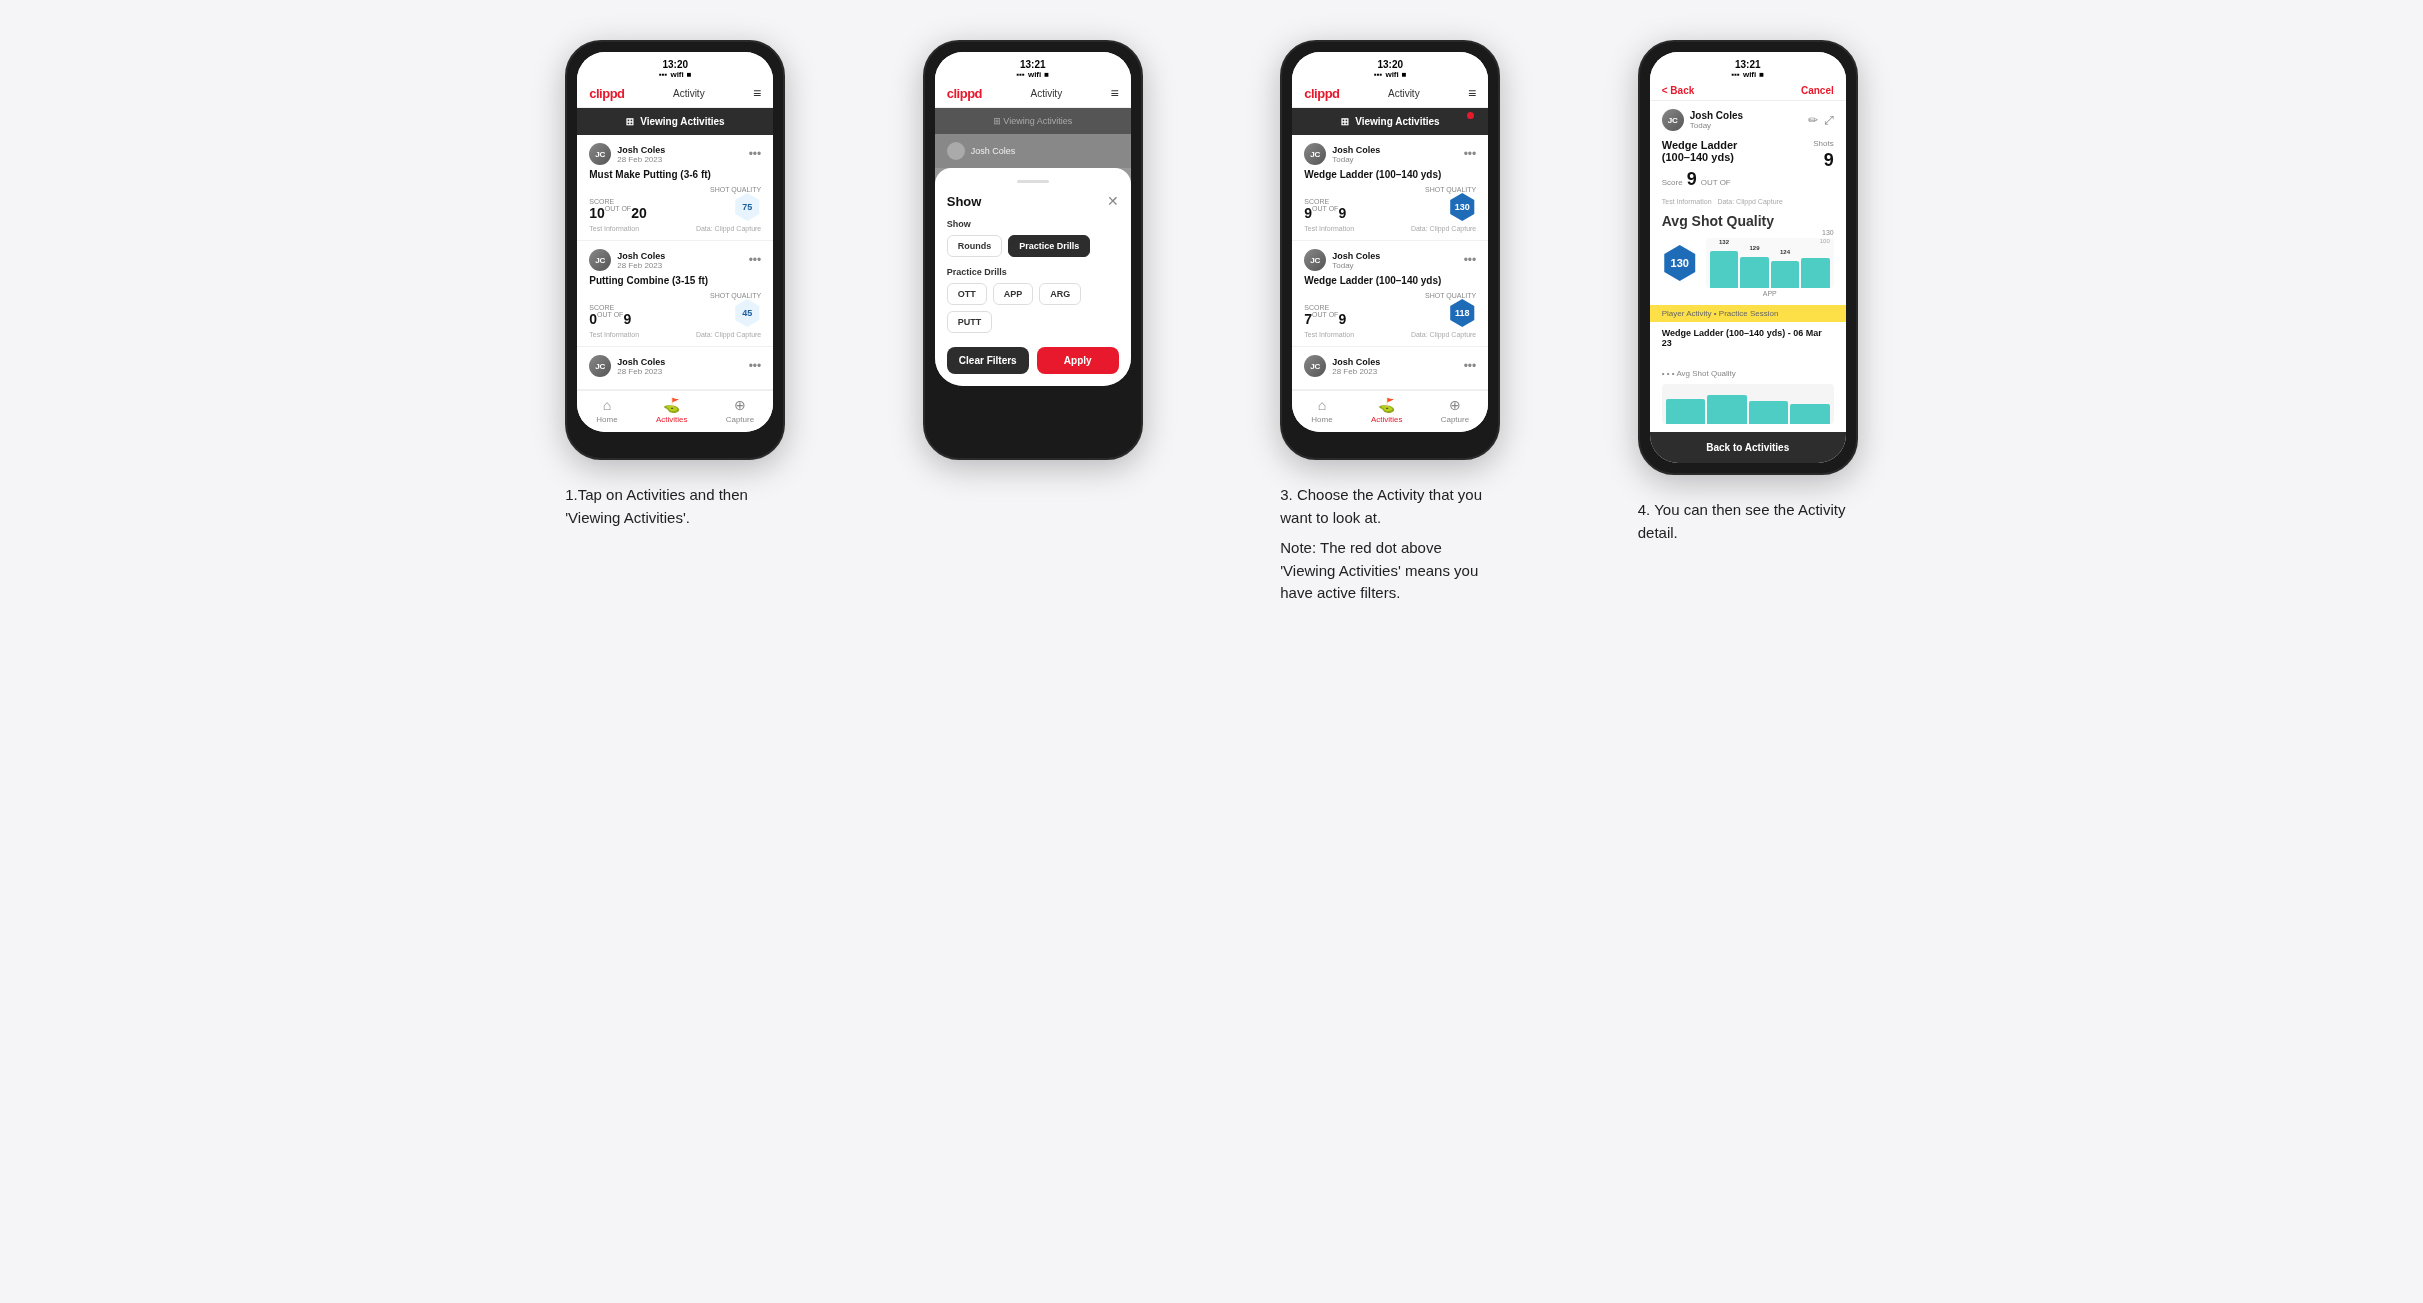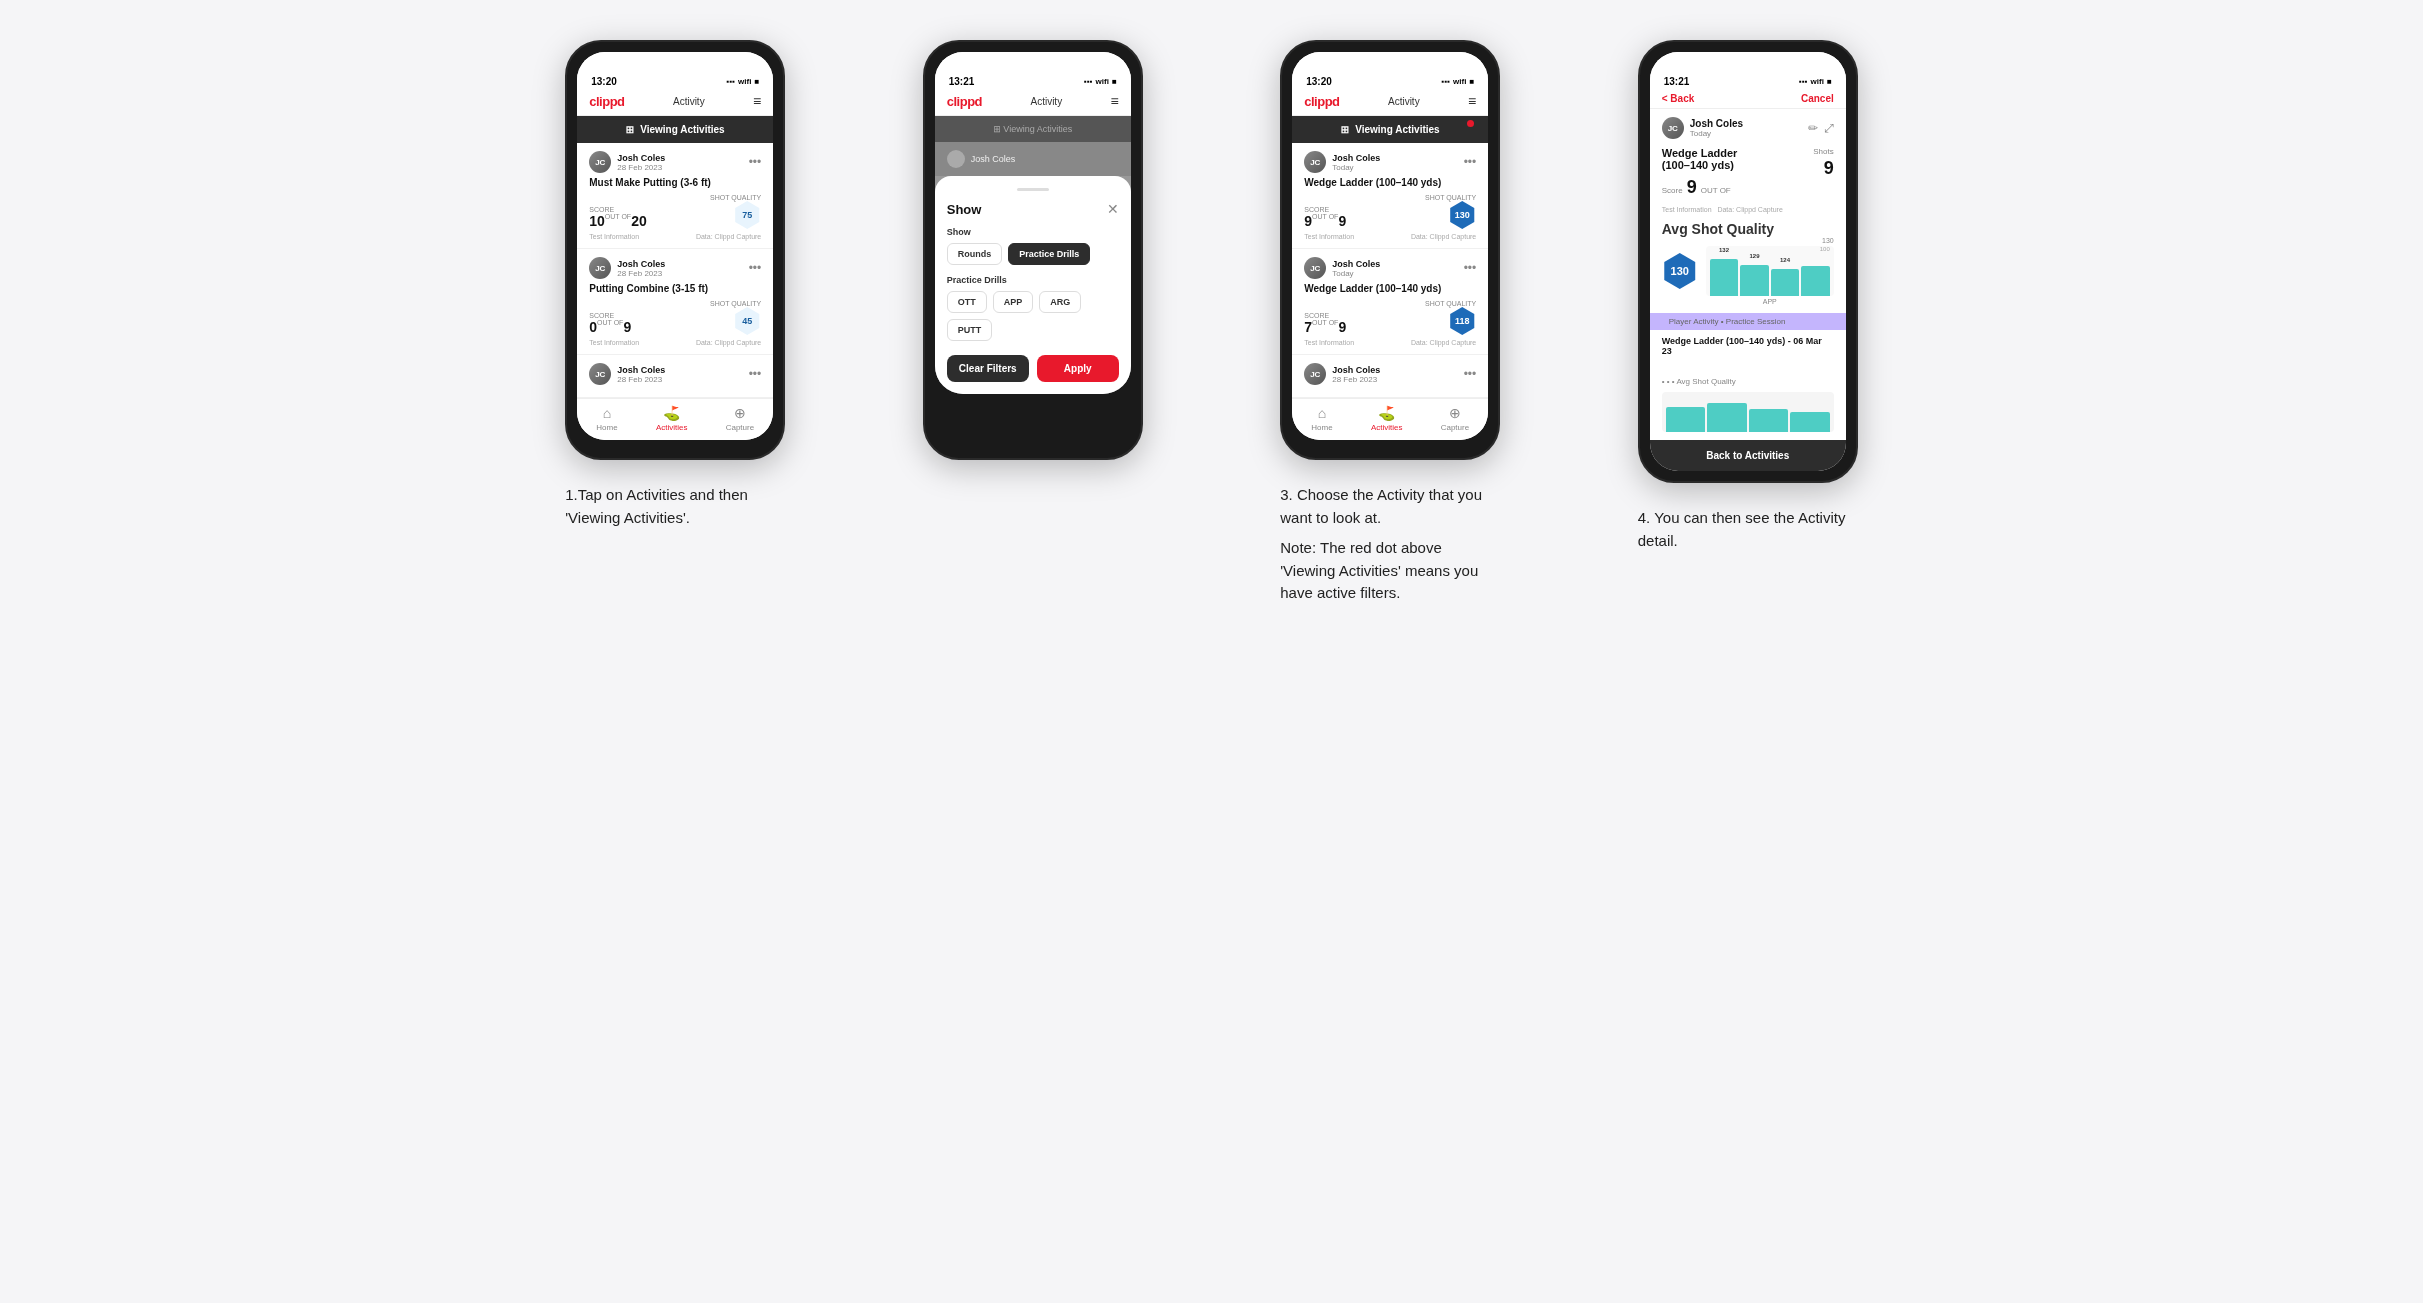--- a/index.html
+++ b/index.html
@@ -45,24 +45,25 @@
       height: 100%;
       display: flex;
       flex-direction: column;
     }
     
     .status-bar {
       background: #fff;
       display: flex;
       justify-content: space-between;
       align-items: center;
-      padding: 24px 14px 2px;
+      padding: 7px 14px 2px;
       font-size: 9px;
       font-weight: 600;
       color: #000;
+      flex-direction: column;
     }
     .status-bar .time { font-weight: 700; font-size: 10px; }
     .status-icons { display: flex; gap: 3px; align-items: center; font-size: 8px; }
     
     .top-nav {
       background: #fff;
       display: flex;
       justify-content: space-between;
       align-items: center;
       padding: 4px 12px 6px;
@@ -305,22 +306,22 @@
       color: #aaa;
     }
     .hexagon-badge-large {
       width: 36px; height: 36px;
       background: #1e6bb8;
       clip-path: polygon(50% 0%, 93% 25%, 93% 75%, 50% 100%, 7% 75%, 7% 25%);
       display: flex; align-items: center; justify-content: center;
       font-size: 11px; font-weight: 700; color: #fff;
     }
     .section-divider {
-      background: #c4b5fd;
-      padding: 4px 19px;
+      background: #fde047;
+      padding: 4px 12px;
       font-size: 8px;
       color: #666;
       margin: 6px -12px;
     }
     .back-to-activities {
       background: #2d2d2d;
       color: #fff;
       text-align: center;
       padding: 10px;
       font-size: 10px;

